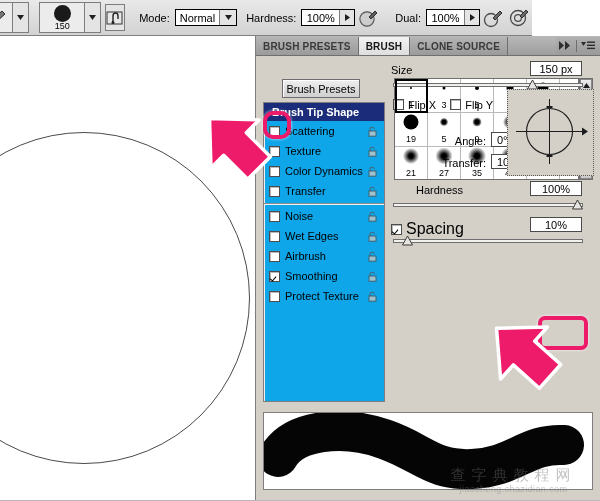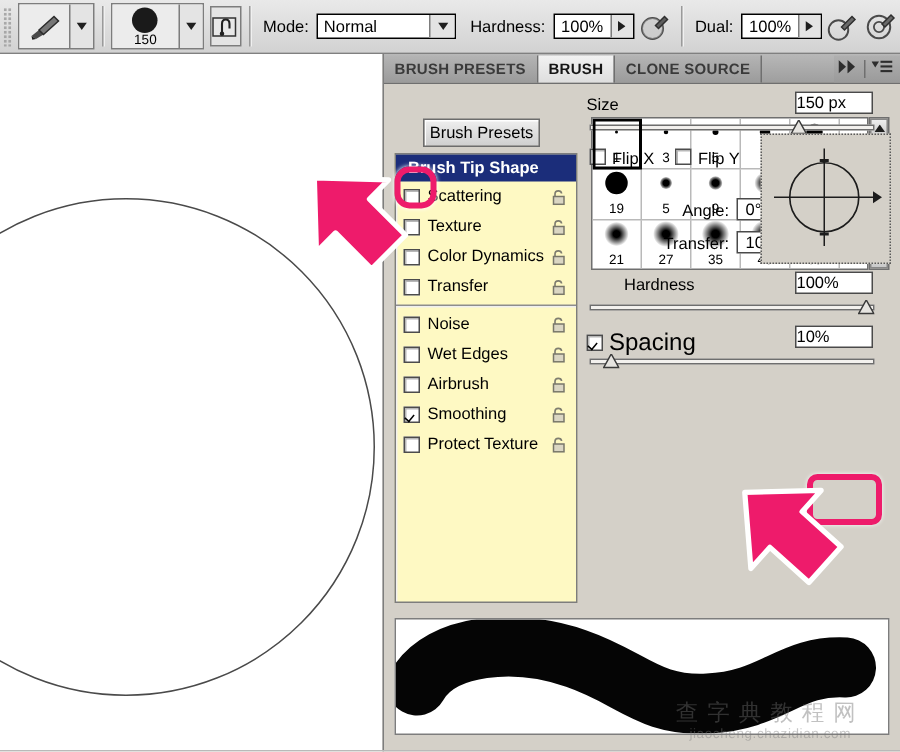--- a/index.html
+++ b/index.html
@@ -8,24 +8,24 @@
     background:#ffffff;
     font-family:"Liberation Sans", sans-serif;
     font-size:11px;color:#000;
     position:relative;
     -webkit-font-smoothing:none;
   }
   .root{position:absolute;left:0;top:0;width:600px;height:501px;}
 
   
   .optionsbar{
-    position:absolute;left:0;top:0;width:600px;height:35px;
+    position:absolute;left:0;top:0;width:532px;height:35px;
     background:linear-gradient(#e9e9e9,#d2d2d2);
     border-bottom:1px solid #808080;
-    display:flex;align-items:center;
+    display:flex;align-items:center;justify-content:flex-end;
   }
   .grip{width:9px;height:26px;margin-left:2px;
     background-image:radial-gradient(#9a9a9a 40%, transparent 41%);
     background-size:3px 3px;opacity:.8;}
   .ob-sep{width:1px;height:27px;background:#9a9a9a;margin:0 5px;
     box-shadow:1px 0 0 #f0f0f0;}
   .tool-well{
     display:flex;align-items:stretch;height:29px;
     border:1px solid #7d7d7d;background:#ececec;
     box-shadow:inset 1px 1px 0 #fdfdfd;
@@ -98,21 +98,21 @@
   .presetsbtn{
     position:absolute;left:26px;top:23px;width:76px;height:17px;
     border:1px solid #6c6c6c;background:linear-gradient(#efefef,#cfcfcf);
     font-size:11px;display:flex;align-items:center;justify-content:center;
     box-shadow:inset 1px 1px 0 #fff;
   }
 
   
   .leftlist{
     position:absolute;left:7px;top:46px;width:122px;height:300px;
-    background:#fef9c3;border:1px solid #7d7d7d;
+    background:#0ea5e9;border:1px solid #7d7d7d;
     box-shadow:inset 1px 1px 0 #f2f0ec;
     box-sizing:border-box;
   }
   .lrow{height:20px;display:flex;align-items:center;padding-left:5px;box-sizing:border-box;}
   .lrow.header{
     background:#1b2d7a;color:#fff;font-weight:bold;font-size:11px;
     padding-left:8px;height:18px;
   }
   .lcheck{
     width:9px;height:9px;border:1px solid #4c4c4c;background:#fff;
@@ -136,21 +136,21 @@
   .slider .track{
     position:absolute;left:0;right:0;top:3px;height:4px;
     background:#f3f1ee;border:1px solid #6e6e6e;box-sizing:border-box;
   }
   .slider .thumb{
     position:absolute;top:0px;width:11px;height:10px;
   }
   .thumb svg{display:block;}
   .numbox{
     height:15px;border:1px solid #4a4a4a;background:#fff;
-    display:flex;align-items:center;justify-content:flex-start;font-size:11px;
+    display:flex;align-items:center;justify-content:center;font-size:11px;
     box-sizing:border-box;
   }
   .smallcheck{
     width:9px;height:9px;border:1px solid #4c4c4c;background:#fff;
     margin-right:4px;display:inline-block;position:relative;vertical-align:-1px;
     box-shadow:inset 1px 1px 0 #b8b8b8;
   }
   .smallcheck.on:after{
     content:"";position:absolute;left:1px;top:3px;width:3px;height:5px;
     border:solid #000;border-width:0 1px 1px 0;transform:rotate(40deg);

